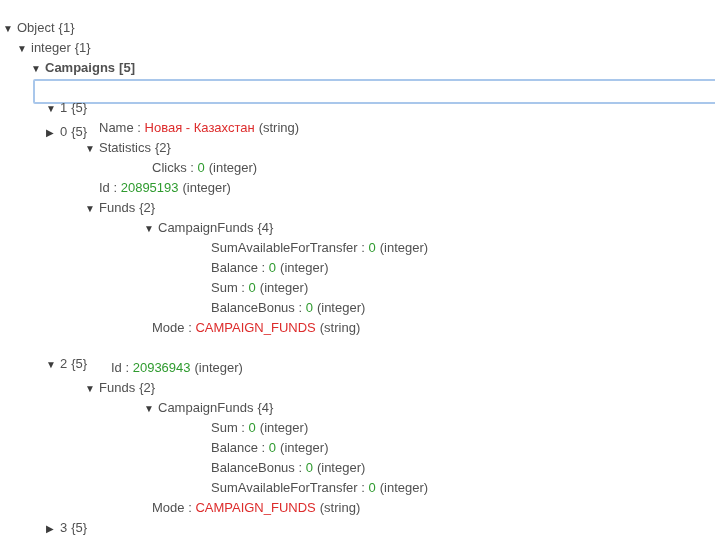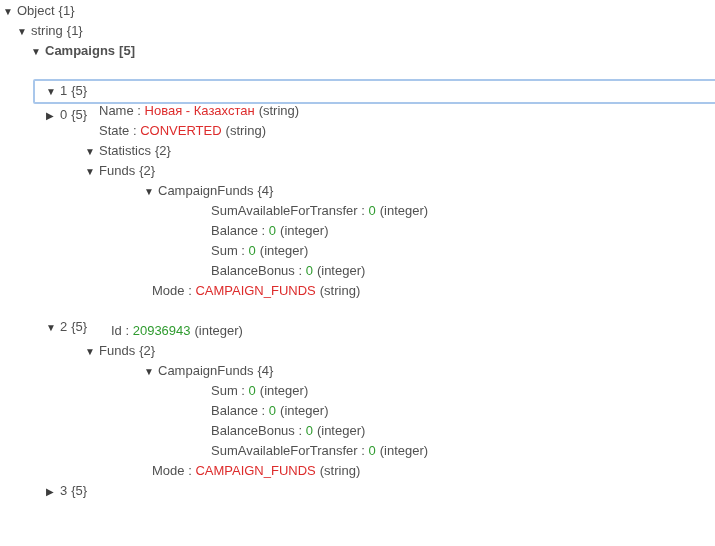--- a/index.html
+++ b/index.html
@@ -23,21 +23,21 @@
     width: 100%;
   }
   .row {
     position: relative;
     height: 20px;
     line-height: 20px;
     white-space: nowrap;
   }
   .row .content {
     position: absolute;
-    top: 0;
+    top: 17px;
     height: 20px;
     white-space: nowrap;
   }
   .arrow {
     display: inline-block;
     width: 14px;
     font-size: 10px;
     color: var(--c-triangle, #3c3c3c);
     cursor: pointer;
   }
@@ -62,39 +62,42 @@
   }
 </style>
 </head>
 <body>
 
 <div id="tree">
     <div class="row">
       <span class="content" style="left: 3px;"><span class="arrow">▼</span><span class="label">Object</span><span class="badge">{1}</span></span>
     </div>
     <div class="row">
-      <span class="content" style="left: 17px;"><span class="arrow">▼</span><span class="label">string</span><span class="badge">{1}</span></span>
+      <span class="content" style="left: 17px;"><span class="arrow">▼</span><span class="label">integer</span><span class="badge">{1}</span></span>
     </div>
     <div class="row">
       <span class="content" style="left: 31px; font-weight: bold;"><span class="arrow">▼</span><span class="label">Campaigns</span><span class="badge">[5]</span></span>
     </div>
     <div class="row">
       <span class="content" style="left: 46px; margin-top: 44px;"><span class="arrow">▶</span><span class="label">0</span><span class="badge">{5}</span></span>
     </div>
     <div class="row selected">
       <span class="content" style="left: 46px;"><span class="arrow">▼</span><span class="label">1</span><span class="badge">{5}</span></span>
     </div>
     <div class="row">
       <span class="content" style="left: 99px;"><span class="key">Name</span><span class="sep"> : </span><span class="value string">Новая - Казахстан</span><span class="type">(string)</span></span>
     </div>
     <div class="row">
-      <span class="content" style="left: 99px;"><span class="key">State</span><span class="sep"> : </span><span class="value string">CONVERTED</span><span class="type">(string)</span></span>
+      <span class="content" style="left: 85px;"><span class="arrow">▼</span><span class="label">Statistics</span><span class="badge">{2}</span></span>
     </div>
     <div class="row">
-      <span class="content" style="left: 85px;"><span class="arrow">▼</span><span class="label">Statistics</span><span class="badge">{2}</span></span>
+      <span class="content" style="left: 152px;"><span class="key">Clicks</span><span class="sep"> : </span><span class="value integer">0</span><span class="type">(integer)</span></span>
+    </div>
+    <div class="row">
+      <span class="content" style="left: 99px;"><span class="key">Id</span><span class="sep"> : </span><span class="value integer">20895193</span><span class="type">(integer)</span></span>
     </div>
     <div class="row">
       <span class="content" style="left: 85px;"><span class="arrow">▼</span><span class="label">Funds</span><span class="badge">{2}</span></span>
     </div>
     <div class="row">
       <span class="content" style="left: 144px;"><span class="arrow">▼</span><span class="label">CampaignFunds</span><span class="badge">{4}</span></span>
     </div>
     <div class="row">
       <span class="content" style="left: 211px;"><span class="key">SumAvailableForTransfer</span><span class="sep"> : </span><span class="value integer">0</span><span class="type">(integer)</span></span>
     </div>

